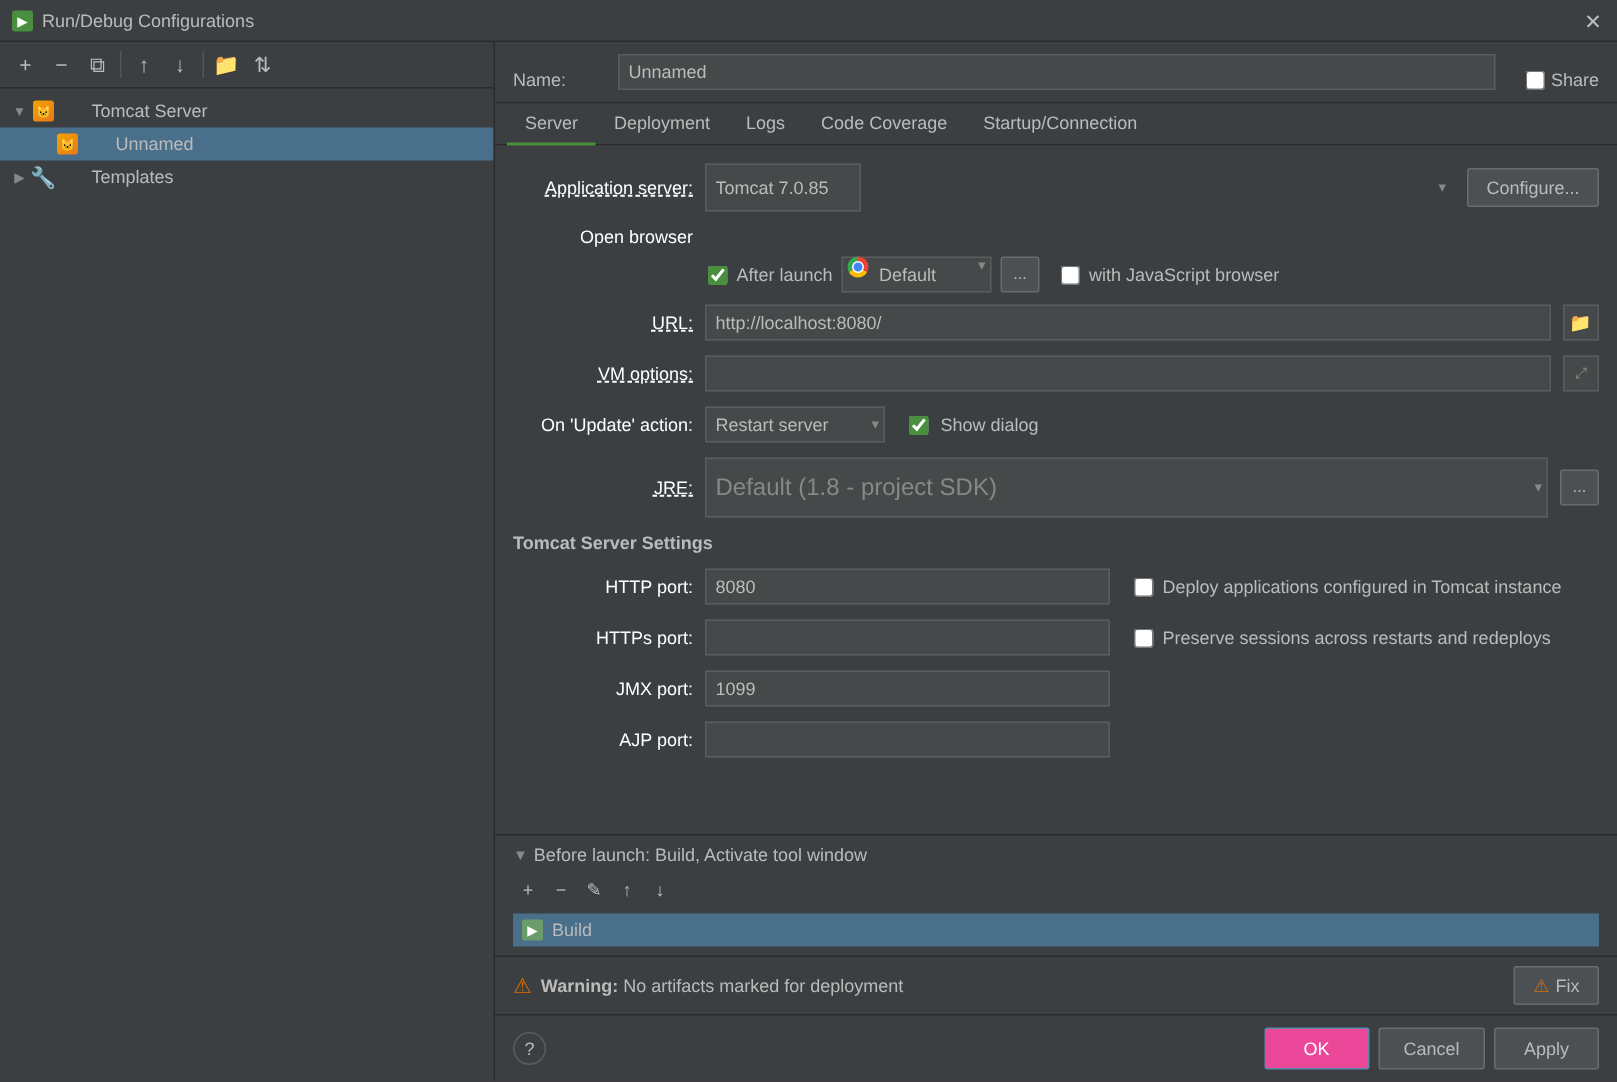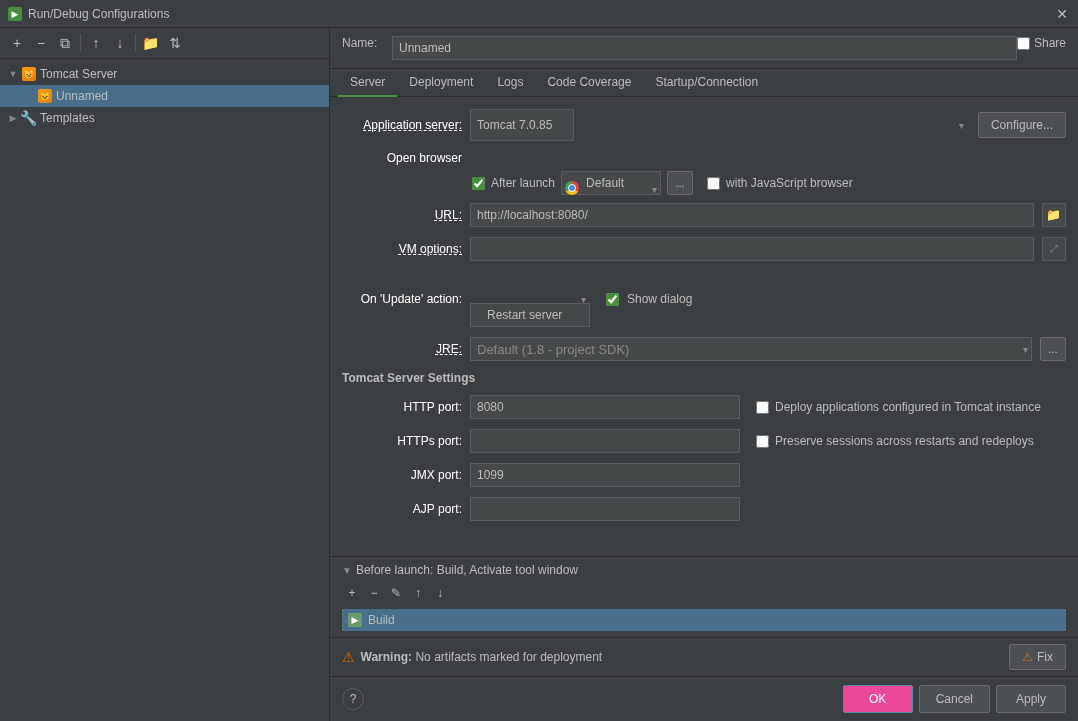--- a/index.html
+++ b/index.html
@@ -125,36 +125,37 @@
       font-size: 8px; color: white;
     }
     .tree-icon-templates {
       width: 14px; height: 14px;
       background: transparent;
       display: flex; align-items: center; justify-content: center;
     }
     .tree-label {
       color: #bbbbbb;
       font-size: 12px;
+      margin-left: 21px;
     }
 
     
     .right-panel {
       flex: 1;
       background: #3c3f41;
       display: flex;
       flex-direction: column;
     }
 
     
     .name-row {
       display: flex;
-      align-items: flex-start;
+      align-items: flex-end;
       padding: 8px 12px;
-      gap: 0;
+      gap: 20px;
       border-bottom: 1px solid #2b2b2b;
     }
     .name-label {
       color: #bbbbbb;
       font-size: 12px;
       min-width: 50px;
     }
     .name-input {
       flex: 1;
       background: #45494a;
@@ -276,21 +277,21 @@
       accent-color: #4a8f3f;
     }
     .cb-label {
       color: #bbbbbb;
       font-size: 12px;
     }
 
     .browser-select-wrap {
       position: relative;
       display: inline-flex;
-      align-items: flex-end;
+      align-items: flex-start;
     }
     .browser-select {
       background: #45494a;
       border: 1px solid #5a5c5e;
       color: #bbbbbb;
       font-size: 12px;
       padding: 2px 20px 2px 24px;
       height: 24px;
       outline: none;
       appearance: none;
@@ -365,28 +366,27 @@
     .update-select-wrap {
       position: relative;
       display: inline-flex;
       align-items: center;
     }
     .update-select {
       background: #45494a;
       border: 1px solid #5a5c5e;
       color: #bbbbbb;
       font-size: 12px;
-      padding: 2px 20px 2px 16px;
+      padding: 2px 20px 2px 6px;
       height: 24px;
       outline: none;
       appearance: none;
       -webkit-appearance: none;
       cursor: pointer;
       min-width: 120px;
-      margin-top: 32px;
     }
     .update-arrow {
       position: absolute;
       right: 4px;
       color: #888;
       font-size: 10px;
       pointer-events: none;
     }
 
     .jre-select-wrap {
@@ -394,23 +394,23 @@
       position: relative;
       display: inline-flex;
       align-items: center;
     }
     .jre-select {
       flex: 1;
       width: 100%;
       background: #45494a;
       border: 1px solid #5a5c5e;
       color: #888;
-      font-size: 13px;
+      font-size: 16px;
       padding: 2px 20px 2px 6px;
-      height: 24px;
+      height: 40px;
       outline: none;
       appearance: none;
       -webkit-appearance: none;
       cursor: pointer;
     }
     .jre-arrow {
       position: absolute;
       right: 4px;
       color: #888;
       font-size: 10px;

